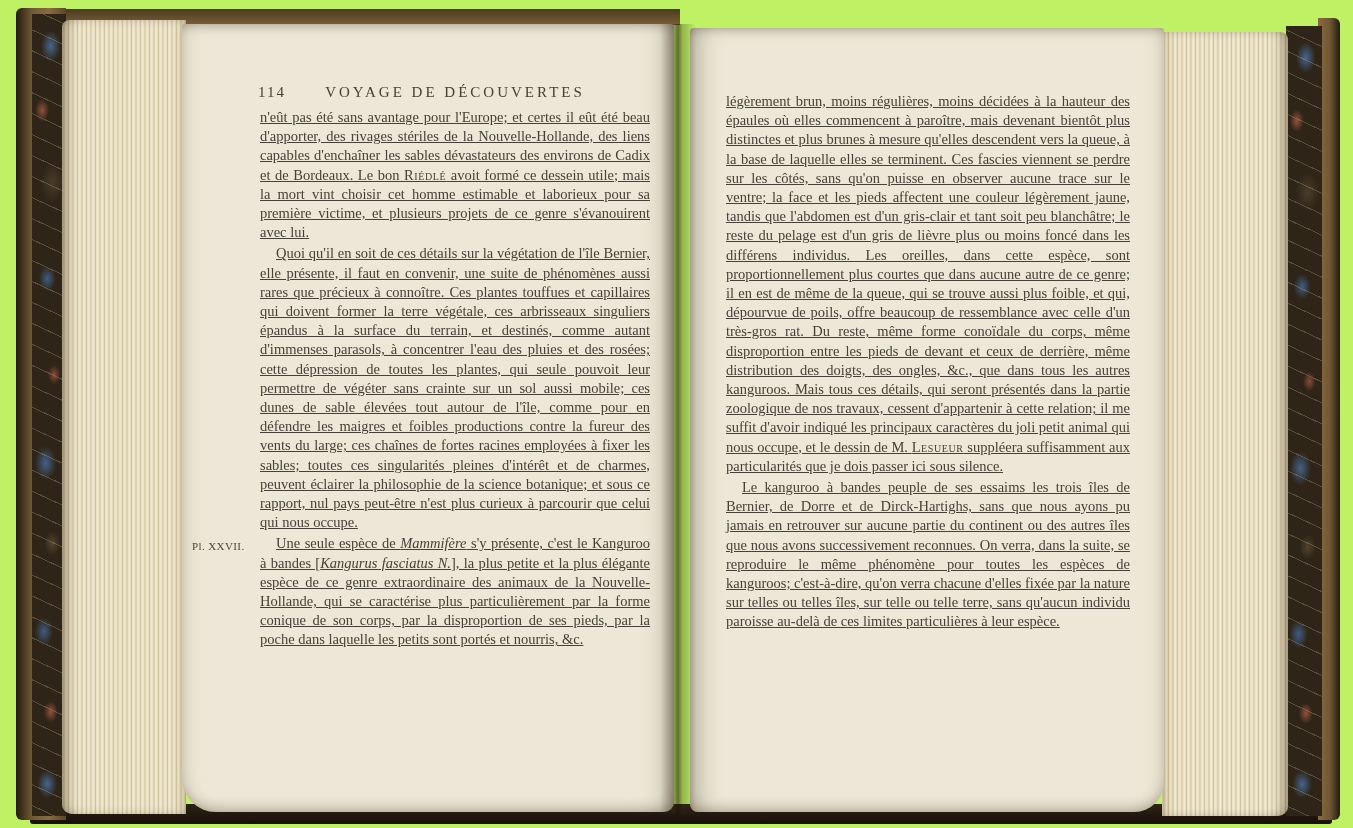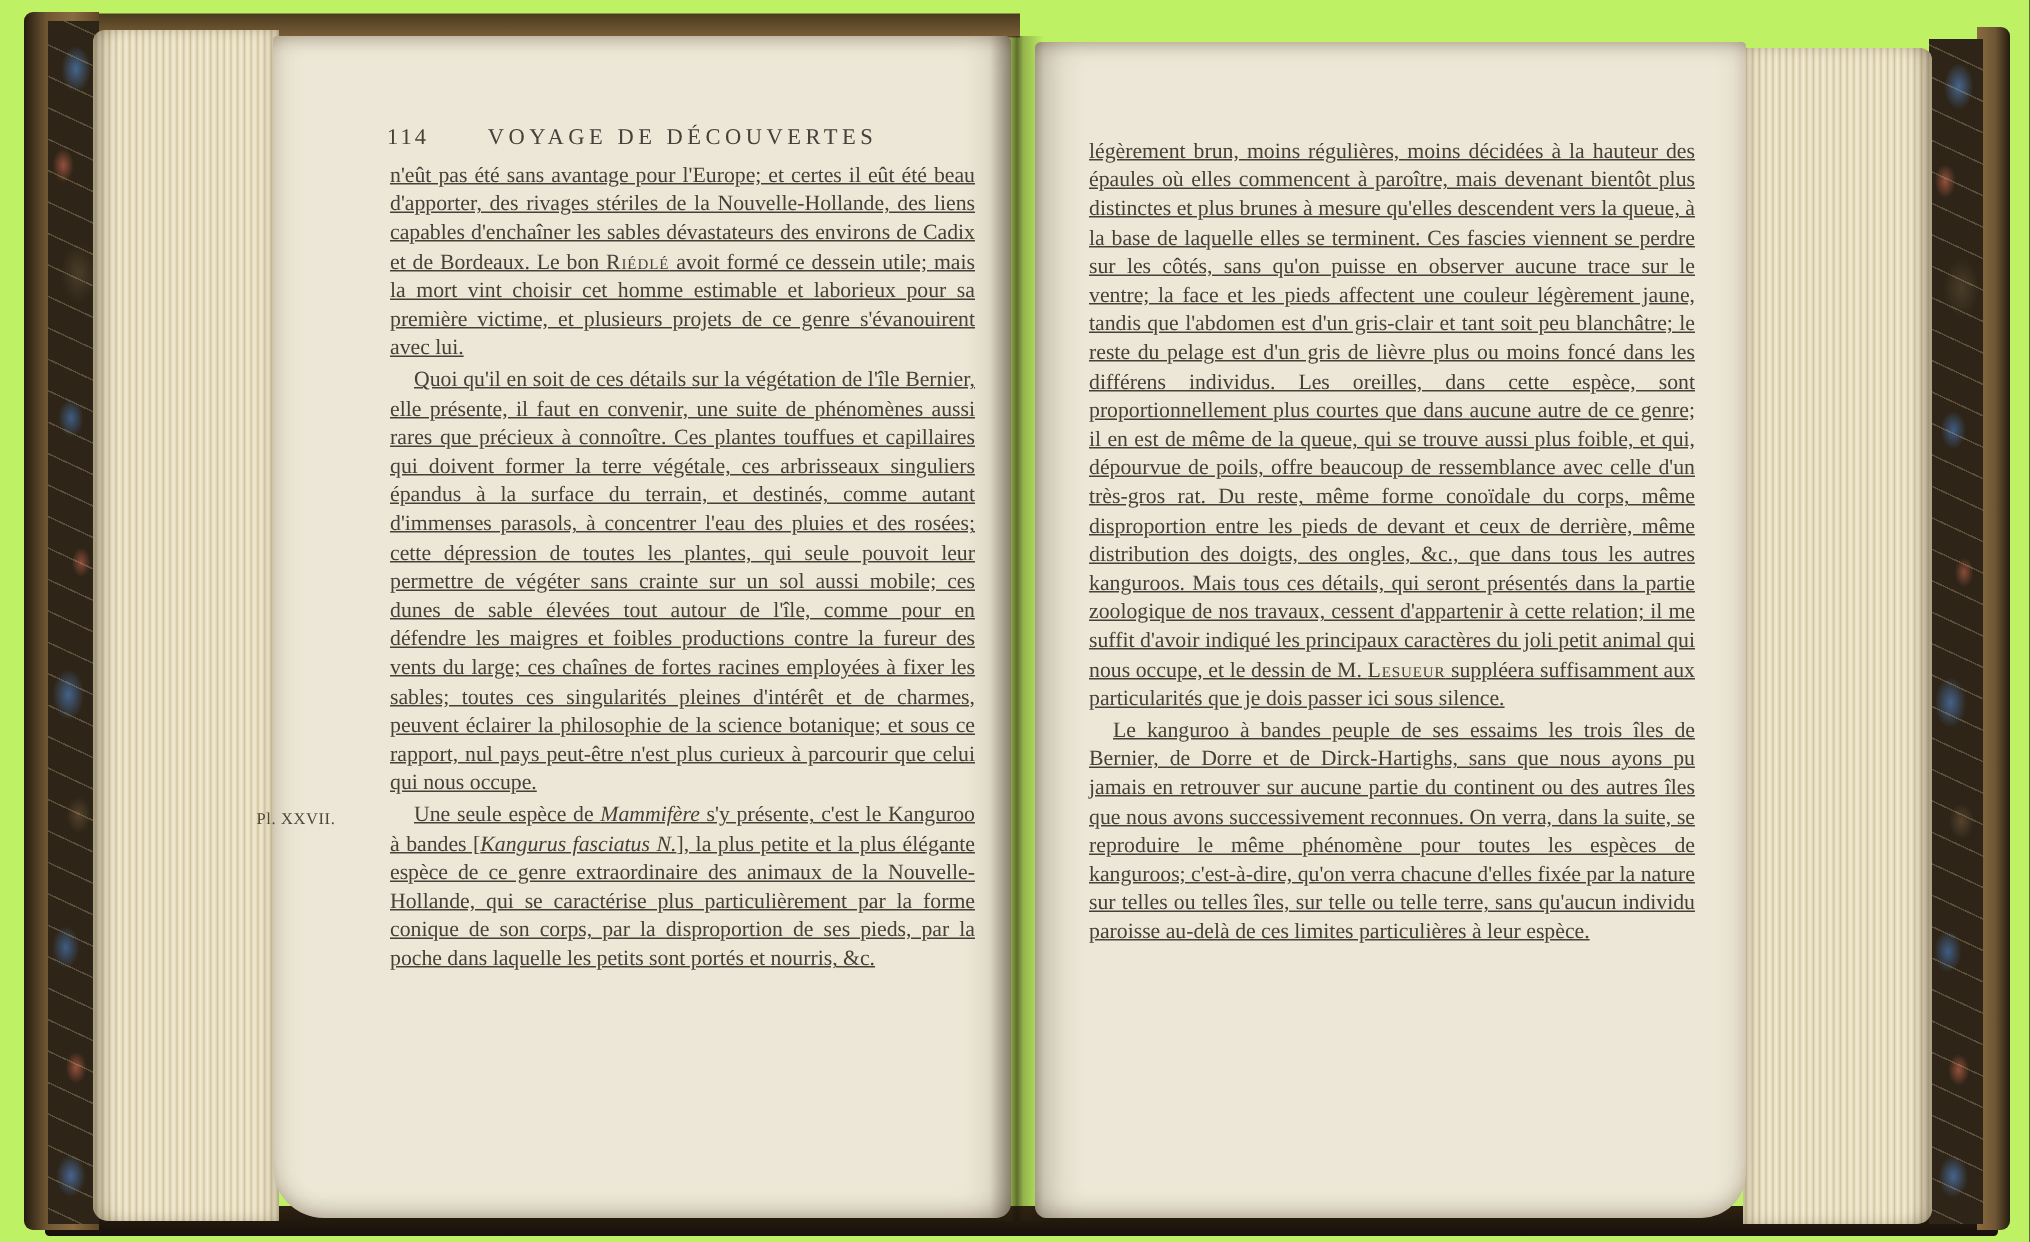--- a/index.html
+++ b/index.html
@@ -94,21 +94,21 @@
   .running-head .title{display:block;text-align:center;}
   .running-head .pagenum{position:absolute;top:0;font-size:15px;letter-spacing:2px;}
   .pagenum-left{left:0;}
   .pagenum-right{right:0;}
   .body-text{margin-top:4px;font-size:14.5px;line-height:19.2px;text-align:justify;hyphens:auto;}
   .para{margin:2px;text-decoration:underline;}
   .para.indent{text-indent:16px;}
   .italic{font-style:italic;}
   .smallcaps{font-variant:small-caps;letter-spacing:.6px;}
   .margin-note{
-    position:absolute;left:171px;top:540px;width:68px;
+    position:absolute;left:192px;top:540px;width:68px;
     font-size:11px;color:#4d463c;letter-spacing:.4px;
   }
   .signature{
     text-align:right;padding-right:14px;margin-top:2px;
     font-size:14.5px;letter-spacing:2px;
   }
 </style>
 </head>
 <body>
 

